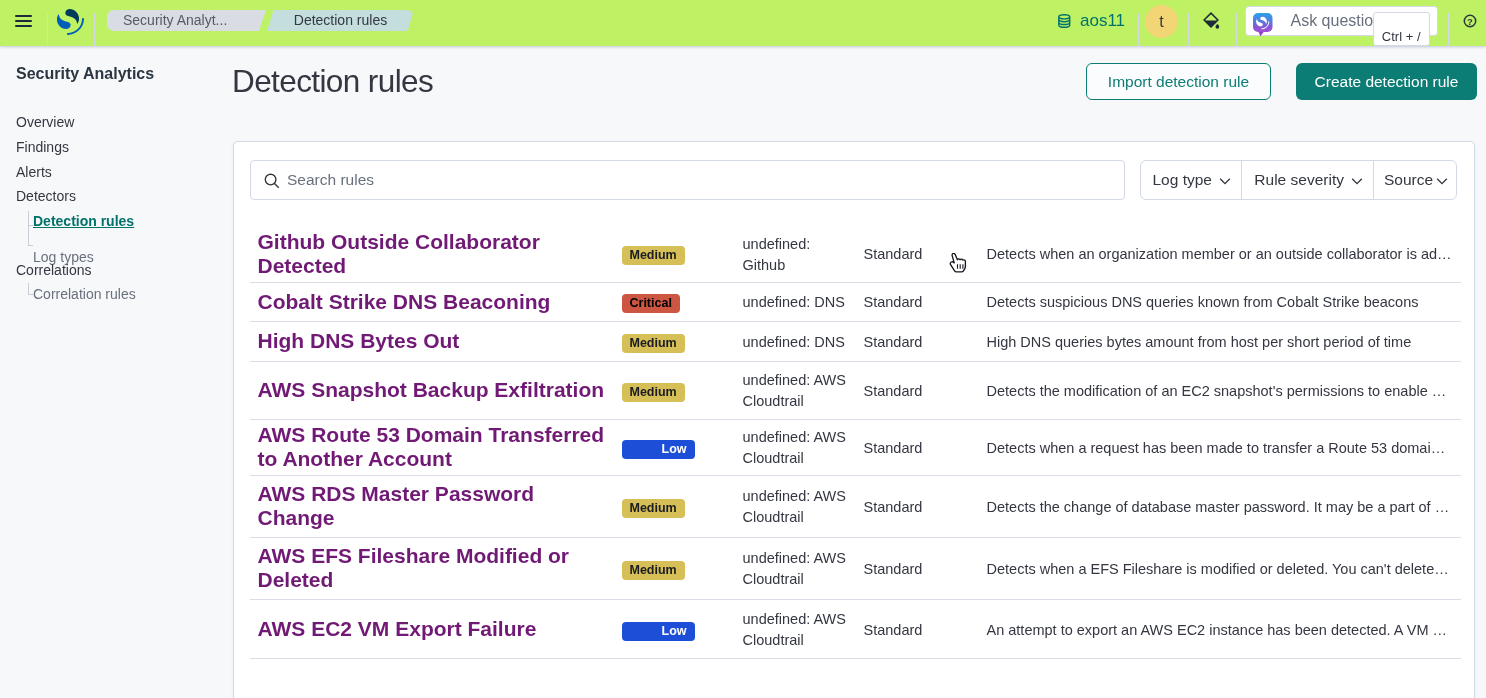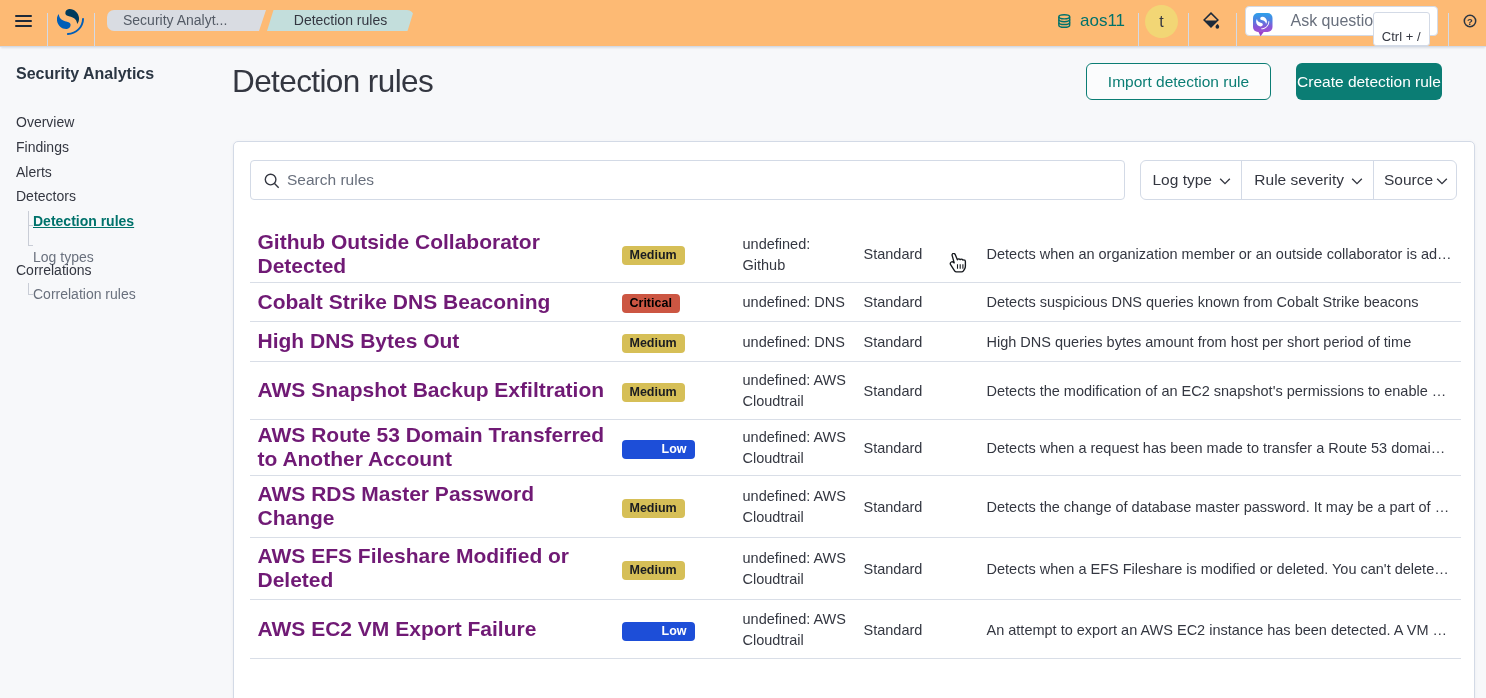--- a/index.html
+++ b/index.html
@@ -1,21 +1,21 @@
 <!DOCTYPE html>
 <html><head>
 <meta charset="utf-8">
 <style>
   * { margin:0; padding:0; box-sizing:border-box; }
   html,body { width:1486px; height:698px; overflow:hidden; }
   body { font-family:"Liberation Sans", sans-serif; background:#f7f8fa; color:#343741; position:relative; }
   .abs { position:absolute; }
 
   
-  #topbar { position:absolute; left:0; top:0; width:1486px; height:47px; background:#fdba74;
+  #topbar { position:absolute; left:0; top:0; width:1486px; height:47px; background:#bef264;
             border-bottom:1px solid #d3dae6; box-shadow:0 2px 2px -1px rgba(152,162,179,.3); z-index:30; }
   .vsep { position:absolute; top:13px; bottom:0; width:1px; background:#d3dae6; }
   #burger { position:absolute; left:15px; top:14.5px; width:17px; height:13px; }
   #burger div { height:2.6px; background:#1d2a3a; border-radius:1px; margin-bottom:2.6px; }
 
   .crumb { position:absolute; top:10px; height:21px; line-height:21px; font-size:14px; padding:0 16px; }
   #crumb1 { left:107px; width:159px; background:#d9dce2; color:#545b66; border-radius:7px 0 0 7px;
             clip-path:polygon(0 0, 100% 0, calc(100% - 7px) 100%, 0 100%); }
   #crumb2 { left:267px; width:147px; background:#c3dedc; color:#343741; border-radius:0 7px 7px 0;
             clip-path:polygon(6.5px 0, 100% 0, calc(100% - 6.5px) 100%, 0 100%); text-align:center; }
@@ -35,21 +35,21 @@
   .nav { position:absolute; font-size:14px; white-space:nowrap; color:#343741; }
   .nav.sub { color:#69707d; }
   .nav.sel { color:#00726b; font-weight:700; text-decoration:underline; }
   .tree { position:absolute; border-left:1px solid #c9cdd6; border-bottom:1px solid #c9cdd6; width:5px; }
 
   
   #pagetitle { position:absolute; left:232px; top:63px; font-size:31.5px; letter-spacing:-0.6px; color:#343741; }
   .btn { position:absolute; top:62.5px; height:37px; border-radius:6px; font-size:15.5px; font-weight:400;
          line-height:35px; text-align:center; }
   #btn-import { left:1086px; width:185px; border:1px solid #0b7d74; color:#0b7d74; background:#fbfcfd; }
-  #btn-create { left:1296px; width:146px; background:#0b7d74; color:#fff; line-height:37px; }
+  #btn-create { left:1296px; width:181px; background:#0b7d74; color:#fff; line-height:37px; }
 
   
   #panel { position:absolute; left:233px; top:140.5px; width:1242px; height:600px; background:#fff;
            border:1px solid #d3dae6; border-radius:5px; box-shadow:0 1px 3px rgba(152,162,179,.15); }
   #search { position:absolute; left:16px; top:18.5px; width:875px; height:39.5px; background:#fff;
             border:1px solid #d3dae6; border-radius:4px; }
   #search .ph { position:absolute; left:36px; top:0; line-height:38px; font-size:15.5px; color:#69707d; }
   #filters { position:absolute; left:905.5px; top:18.5px; width:317.5px; height:39.5px; border:1px solid #d3dae6;
              border-radius:6px; display:flex; }
   .filt { position:relative; height:100%; font-size:15.5px; color:#343741; line-height:37.5px; padding-left:12px; }

